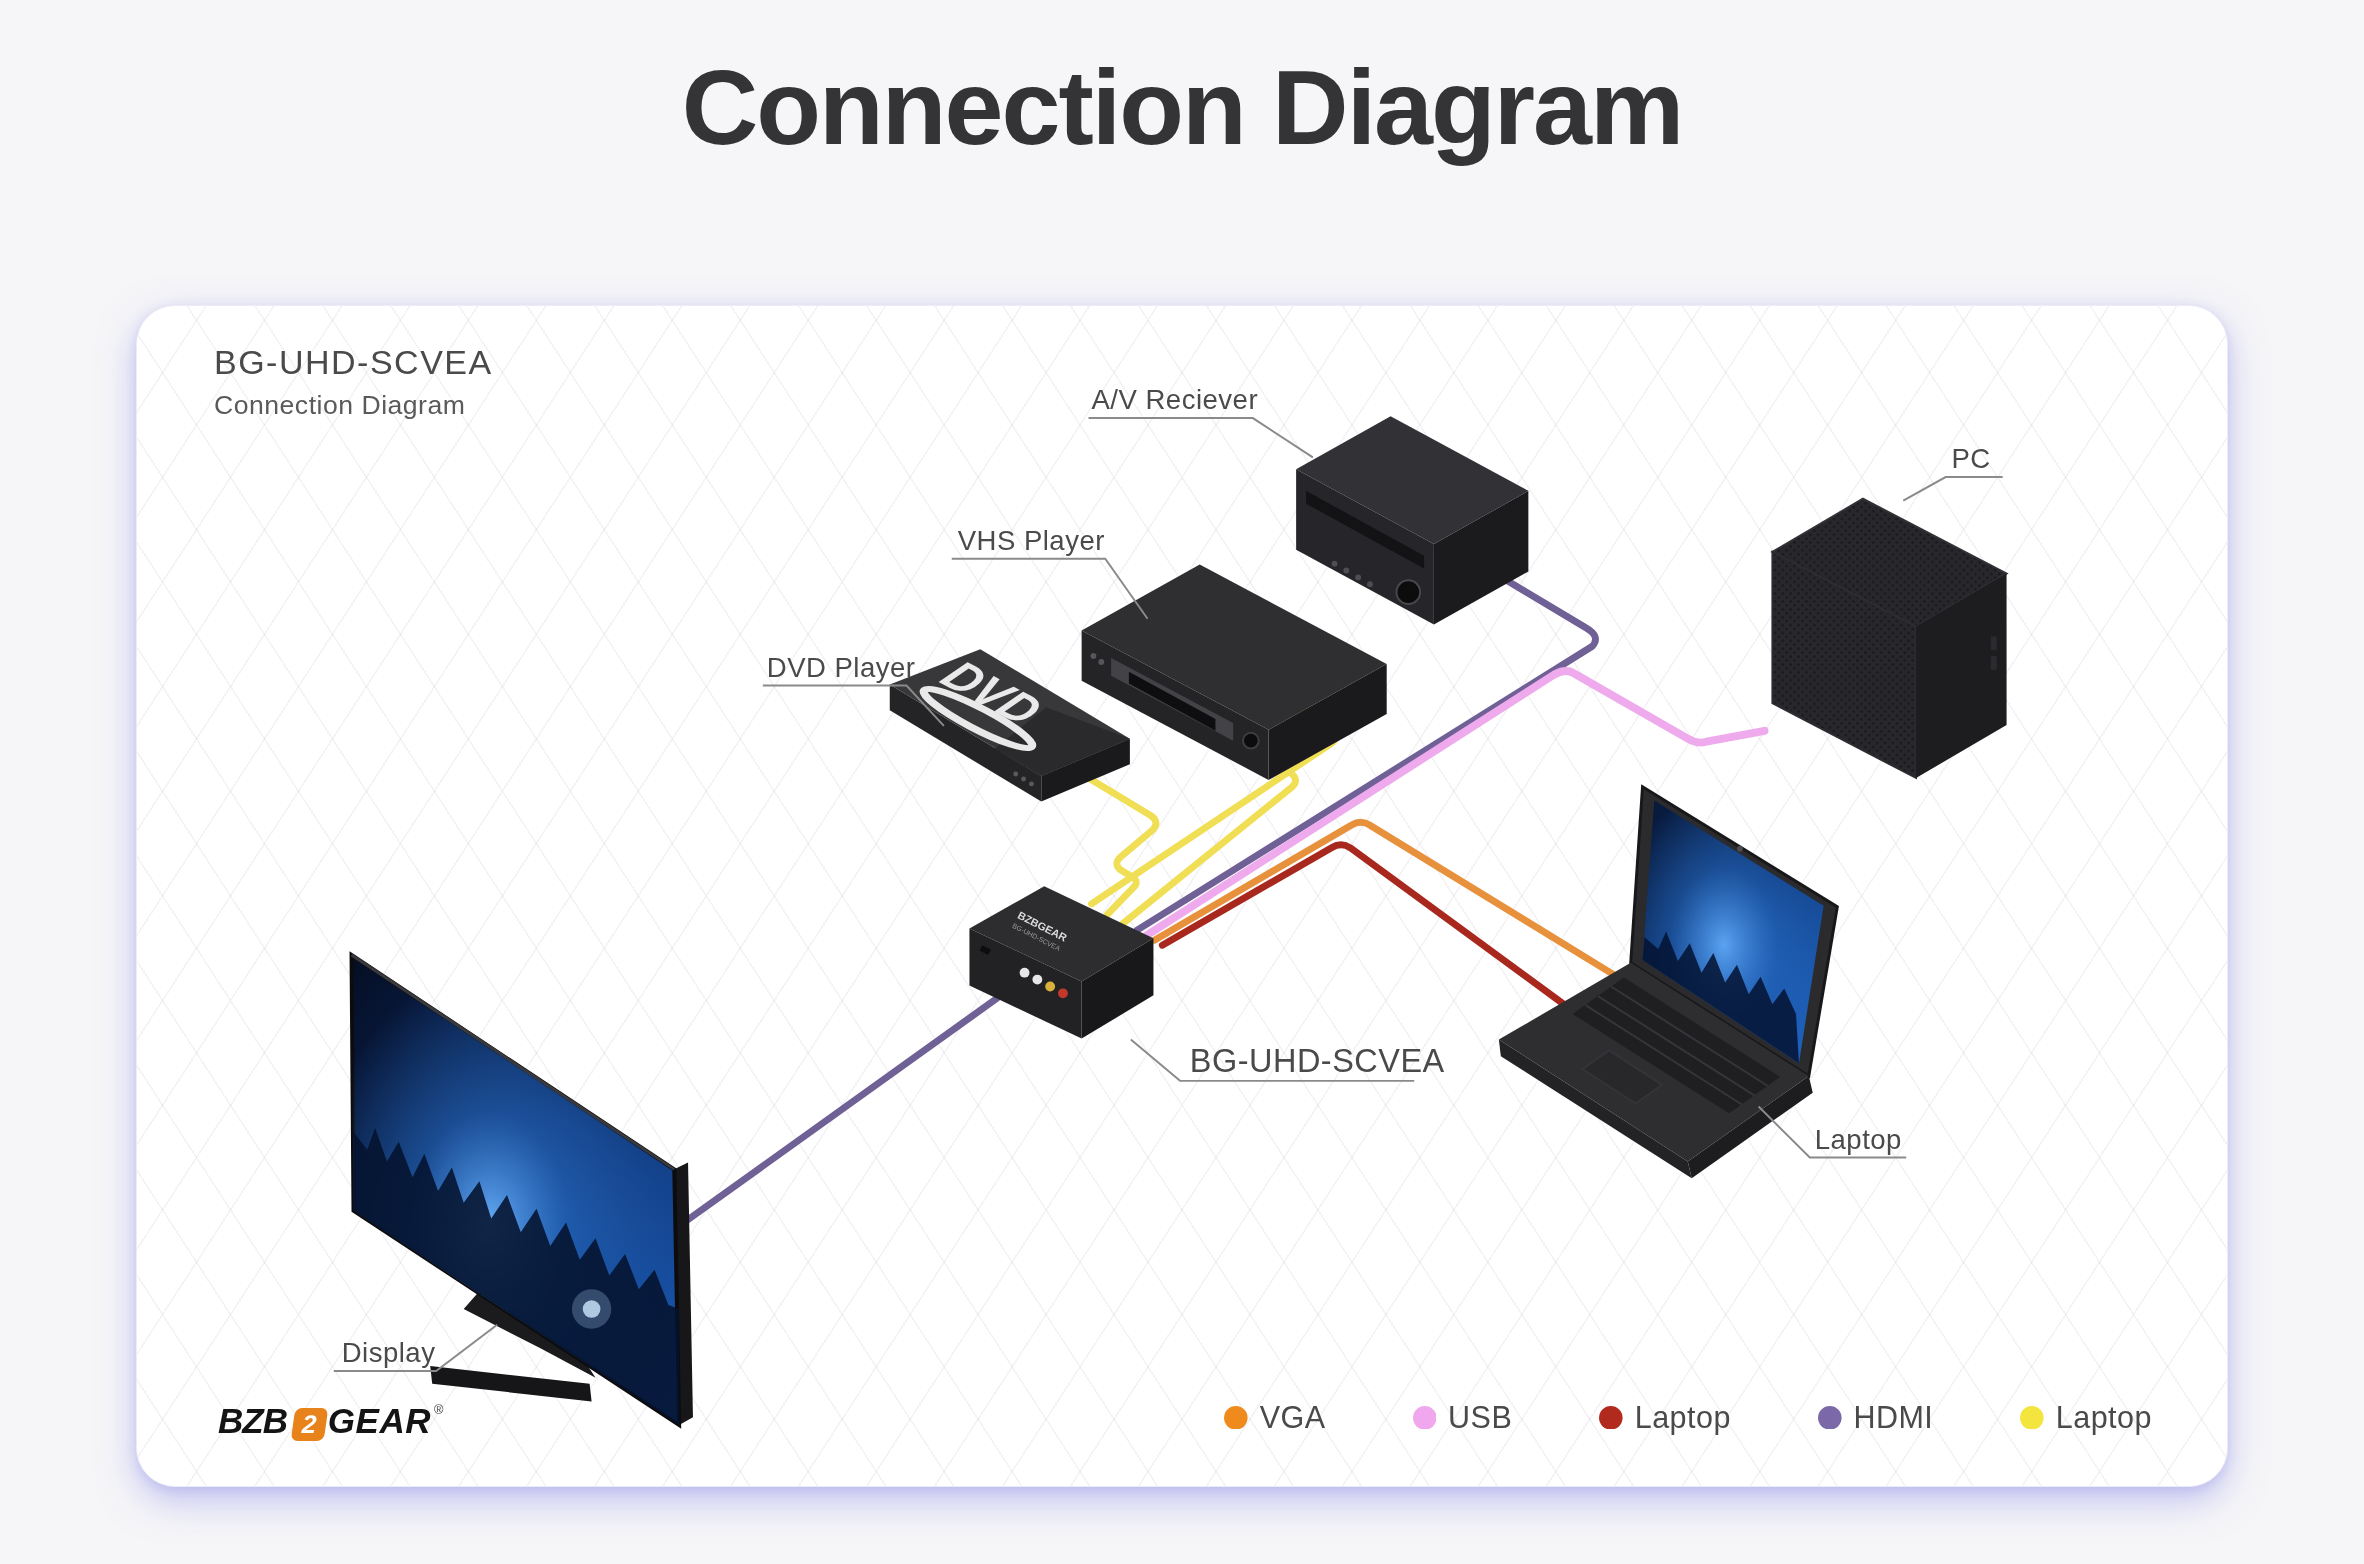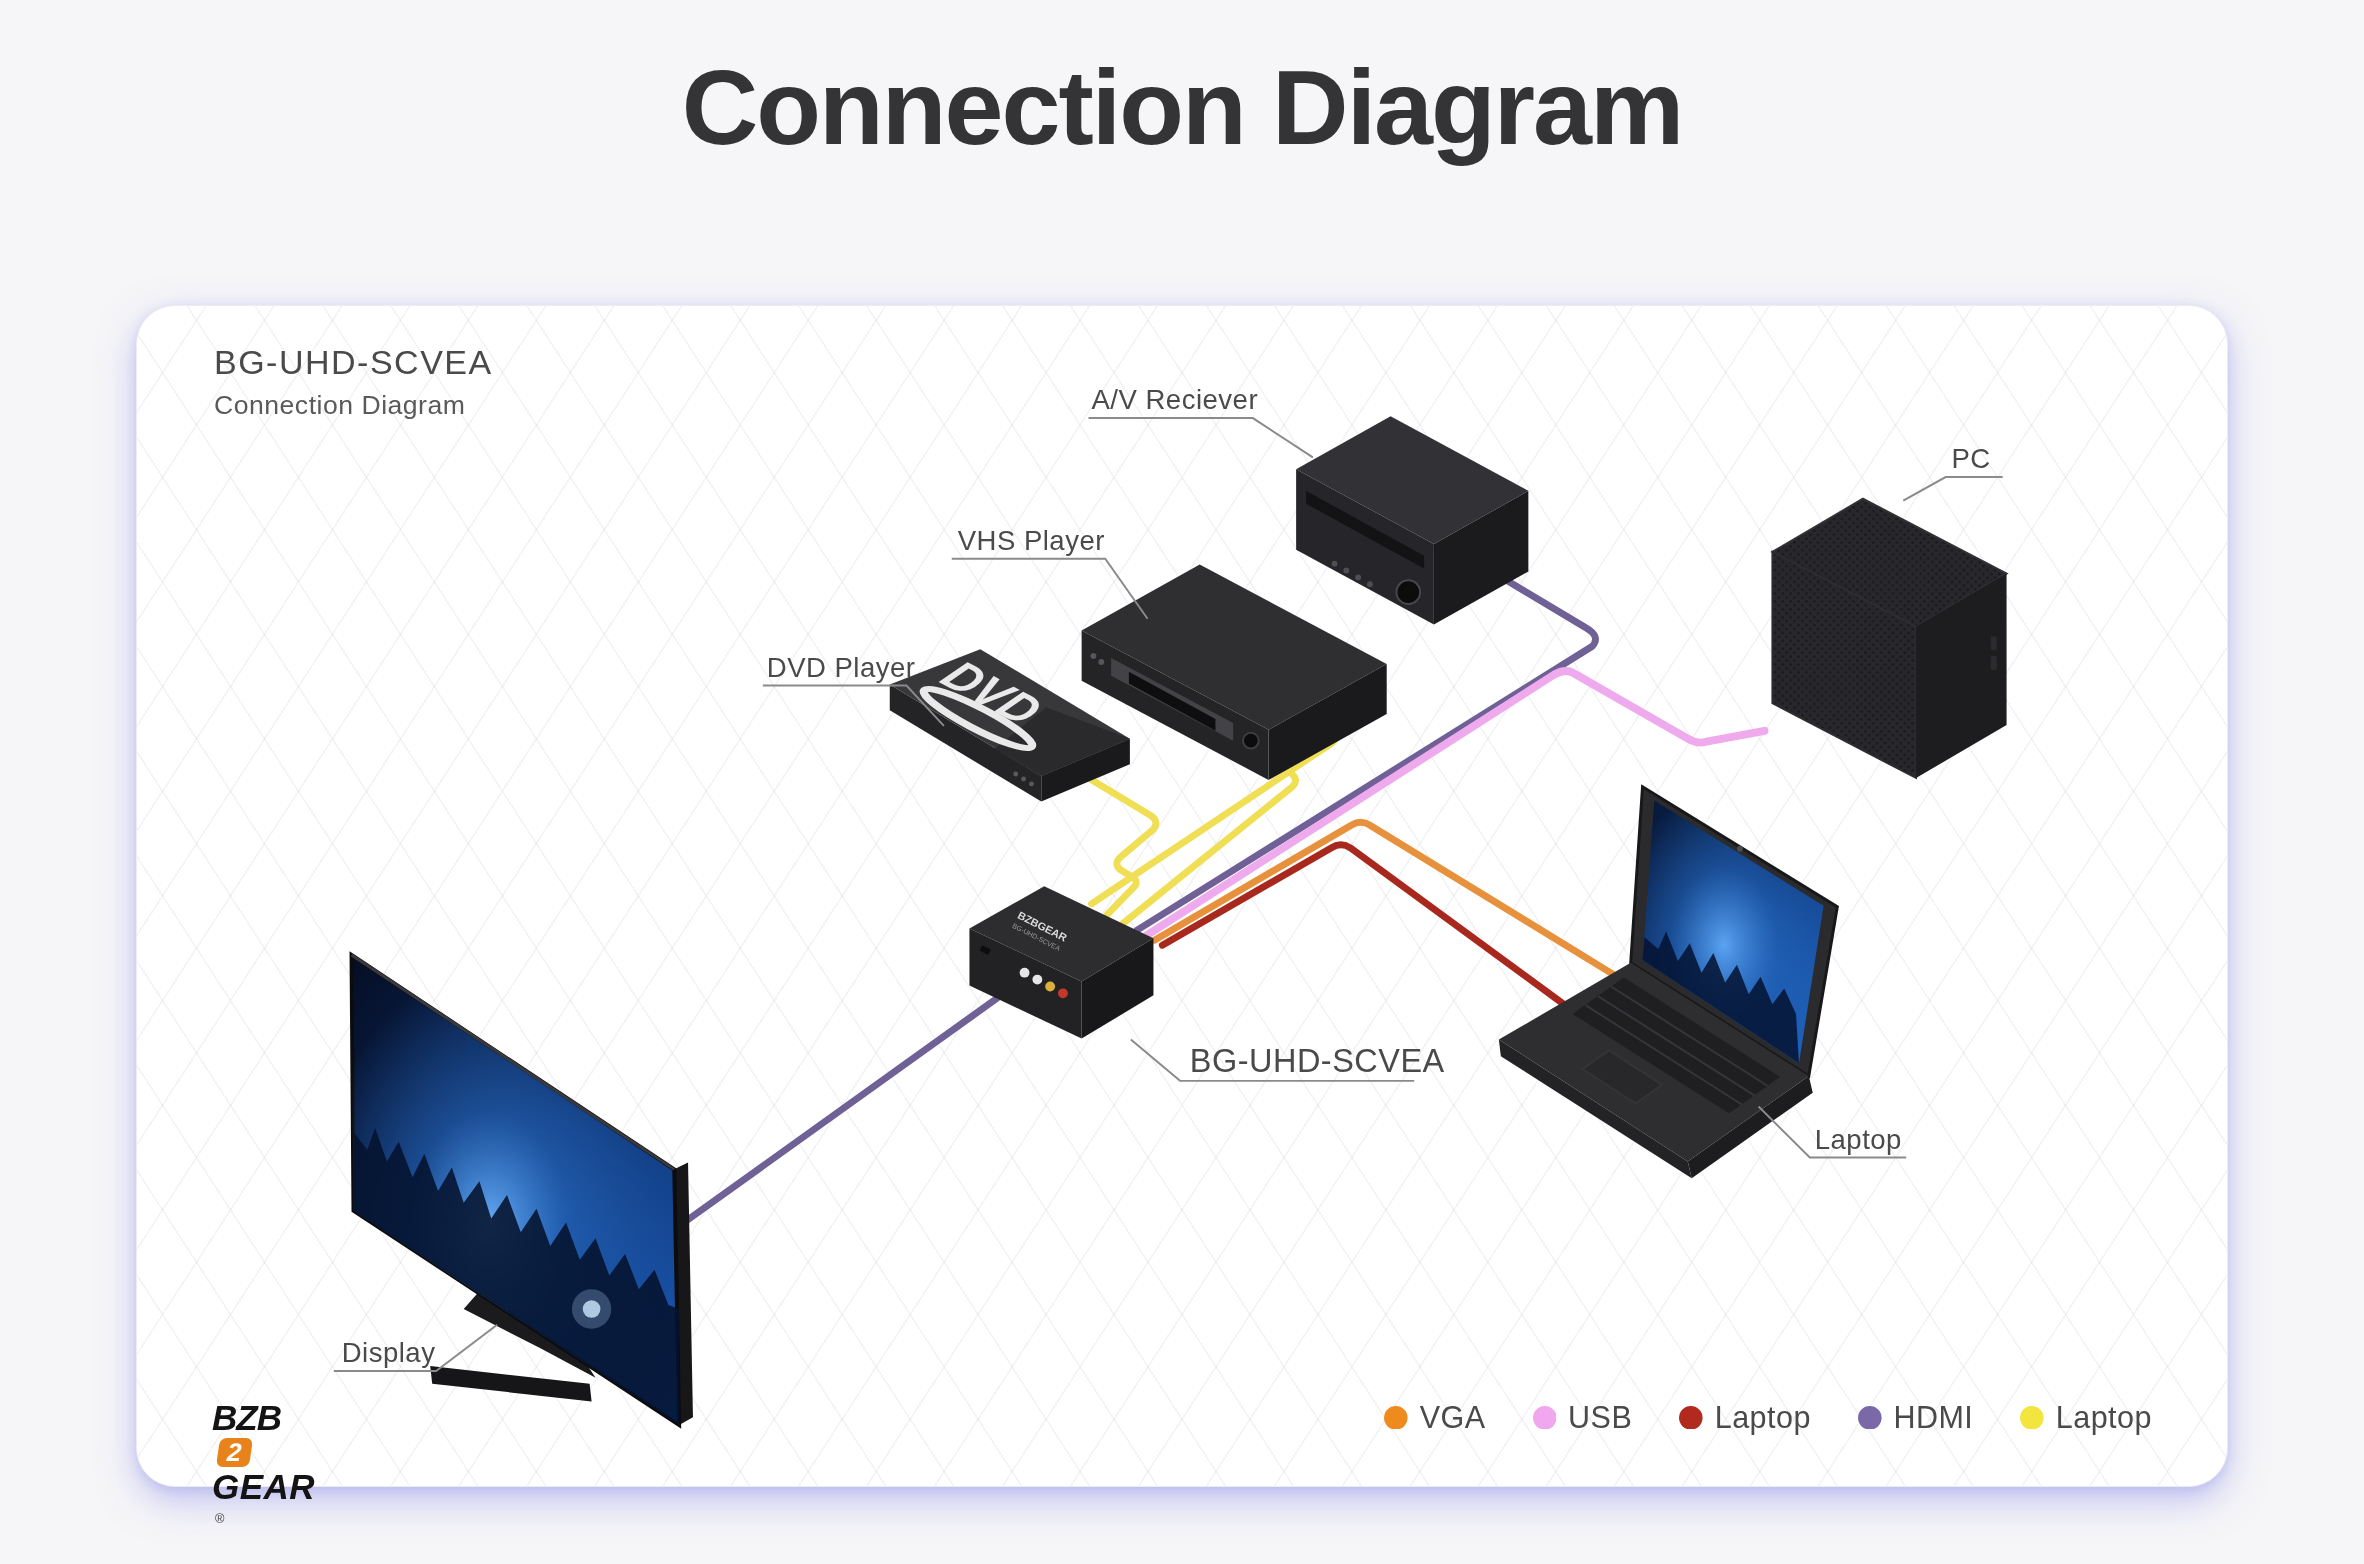--- a/index.html
+++ b/index.html
@@ -30,25 +30,25 @@
   .head-model { font-size:34px; color:#4a4a4a; letter-spacing:1.5px; font-weight:400; }
   .head-sub   { font-size:26.6px; color:#5a5a5a; letter-spacing:0.5px; margin-top:7.9px; font-weight:400; }
   svg.diagram { position:absolute; inset:0; width:100%; height:100%; }
   .cable { fill:none; stroke-width:7; stroke-linecap:round; stroke-linejoin:round; }
   .cable-thick { stroke-width:8; }
   .leader { fill:none; stroke:#8a8a8a; stroke-width:2; }
   .dev-label { font-size:28px; fill:#4a4a4a; letter-spacing:0.5px; font-family:"Liberation Sans",sans-serif; }
   .dev-label-big { font-size:33px; }
   .legend {
     position:absolute; right:75px; bottom:51px; height:35px;
-    display:flex; align-items:center; gap:47px;
+    display:flex; align-items:center; gap:87px;
   }
   .legend-item { display:flex; align-items:center; gap:11.8px; }
   .legend-item span { font-size:30.5px; color:#4a4a4a; letter-spacing:0.5px; }
-  .logo { position:absolute; left:75px; bottom:45px; height:43px; display:flex; align-items:flex-start;flex-direction:column; }
+  .logo { position:absolute; left:81px; bottom:45px; height:43px; display:flex; align-items:flex-end; }
   .logo-bzb  { font-size:35px; font-weight:800; font-style:italic; color:#141414; letter-spacing:-1px; }
   .logo-tile {
     width:33px; height:33px; margin:0 2px 0 5.9px;
     background:#e8831c; border-radius:6.9px;
     display:flex; align-items:center; justify-content:center;
     transform:skewX(-8deg);
   }
   .logo-tile b { color:#fff; font-size:25.6px; font-style:italic; font-weight:800; transform:skewX(4deg); }
   .logo-gear { font-size:35px; font-weight:700; font-style:italic; color:#141414; letter-spacing:0.5px; }
   .logo-reg  { font-size:12.8px; color:#444; margin-left:3px; align-self:flex-start; margin-top:3.9px; }

